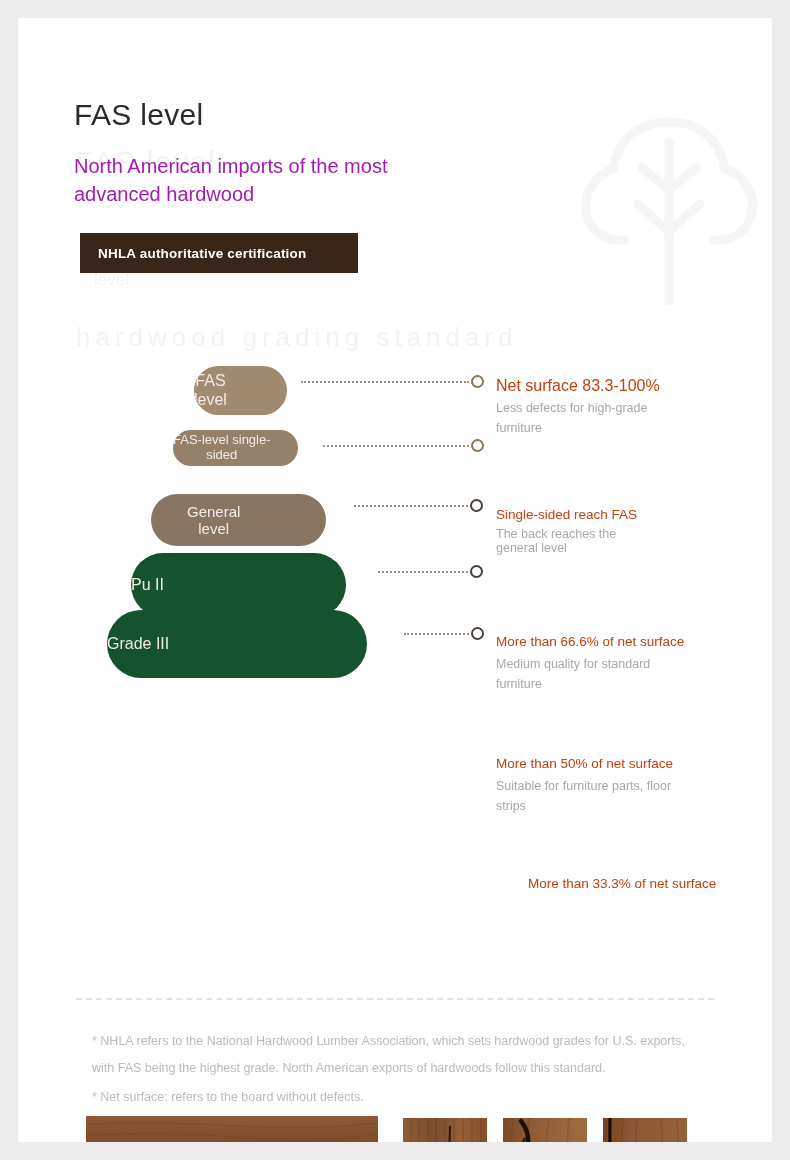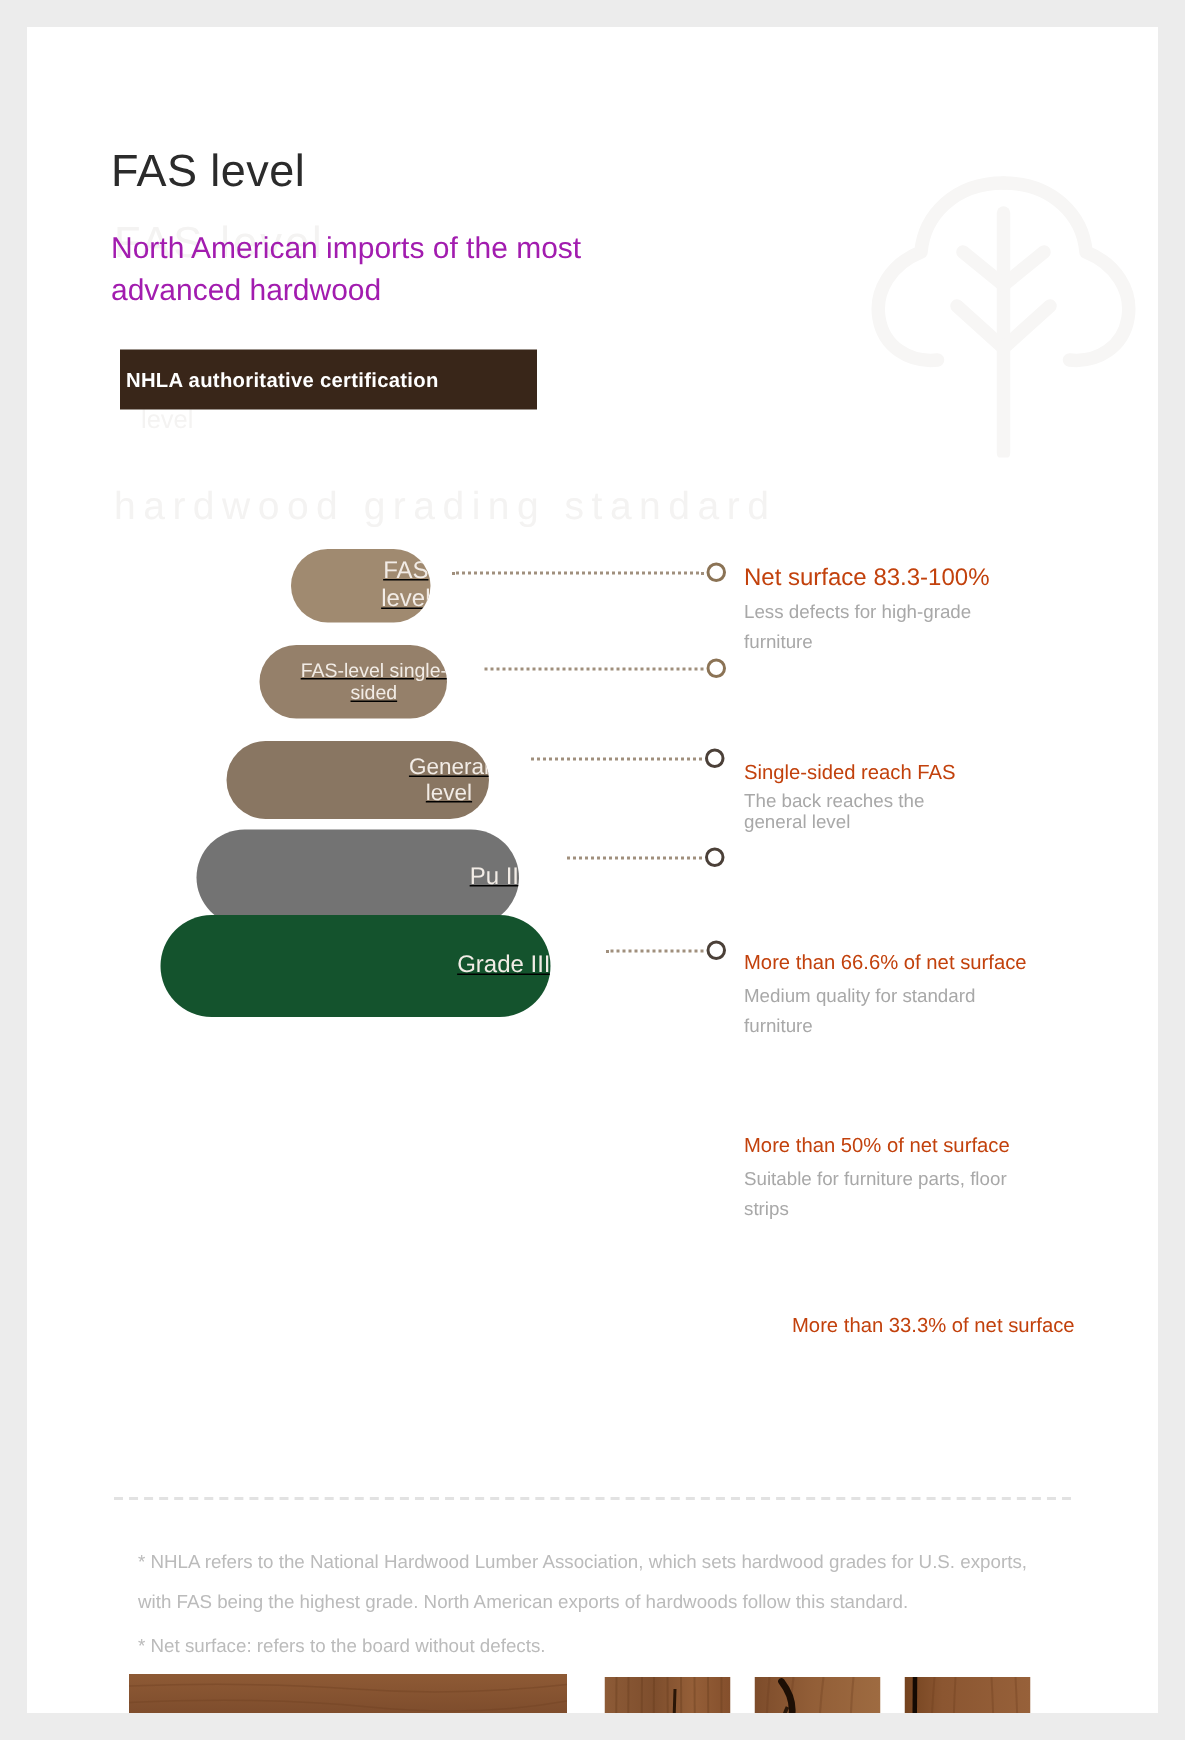--- a/index.html
+++ b/index.html
@@ -74,21 +74,21 @@
     width: 278px;
     height: 40px;
     background: #392619;
     display: flex;
     align-items: center;
   }
   .badge span {
     color: #ffffff;
     font-size: 13.5px;
     font-weight: bold;
-    padding-left: 4px;
+    padding-left: 18px;
     letter-spacing: 0.2px;
   }
 
   
   .funnel {
     position: absolute;
     left: 0;
     top: 330px;
     width: 754px;
     height: 330px;
@@ -97,22 +97,21 @@
     position: absolute;
     left: 0;
     width: 754px;
   }
   .pill {
     position: absolute;
     border-radius: 999px;
     overflow: hidden;
     display: flex;
     align-items: center;
-    justify-content: flex-end;
-    text-decoration: underline;
+    justify-content: flex-start;
   }
   .pill-label {
     color: #f2ece6;
     text-align: center;
     line-height: 1.15;
     white-space: pre-line;
     pointer-events: none;
   }
 
   .connector {
@@ -221,21 +220,21 @@
         </div>
         <div class="connector" style="left: 283px; top: 15px; width: 168px;"></div>
         <div class="ring" style="left: 453px; top: 9px;"></div>
         <div class="desc" style="left: 478px; top: 11px;">
           <div class="desc-title big">Net surface 83.3-100%</div>
           <div class="desc-sub">Less defects for high-grade
 furniture</div>
         </div>
       </div>
       <div class="frow" style="top: 82px;">
-        <div class="pill" style="left: 155px; width: 125px; height: 49px; background: rgb(149, 128, 106);">
+        <div class="pill" style="left: 155px; width: 125px; height: 36px; background: rgb(149, 128, 106);">
           <div class="pill-label" style="font-size: 13px;">FAS-level single-
 sided</div>
         </div>
         <div class="connector" style="left: 305px; top: 15px; width: 146px;"></div>
         <div class="ring" style="left: 453px; top: 9px;"></div>
         <div class="desc" style="left: 478px; top: 76px;">
           <div class="desc-title">Single-sided reach FAS</div>
           <div class="desc-sub tight">The back reaches the
 general level</div>
         </div>
@@ -247,21 +246,21 @@
         </div>
         <div class="connector" style="left: 336px; top: 11px; width: 114px;"></div>
         <div class="ring dark" style="left: 452px; top: 5px;"></div>
         <div class="desc" style="left: 478px; top: 139px;">
           <div class="desc-title">More than 66.6% of net surface</div>
           <div class="desc-sub">Medium quality for standard
 furniture</div>
         </div>
       </div>
       <div class="frow" style="top: 205px;">
-        <div class="pill" style="left: 113px; width: 215px; height: 64px; background: #737373;">
+        <div class="pill" style="left: 113px; width: 215px; height: 64px; background: #14532d;">
           <div class="pill-label" style="font-size: 16px;">Pu II</div>
         </div>
         <div class="connector" style="left: 360px; top: 18px; width: 90px;"></div>
         <div class="ring dark" style="left: 452px; top: 12px;"></div>
         <div class="desc" style="left: 478px; top: 202px;">
           <div class="desc-title">More than 50% of net surface</div>
           <div class="desc-sub">Suitable for furniture parts, floor
 strips</div>
         </div>
       </div>

